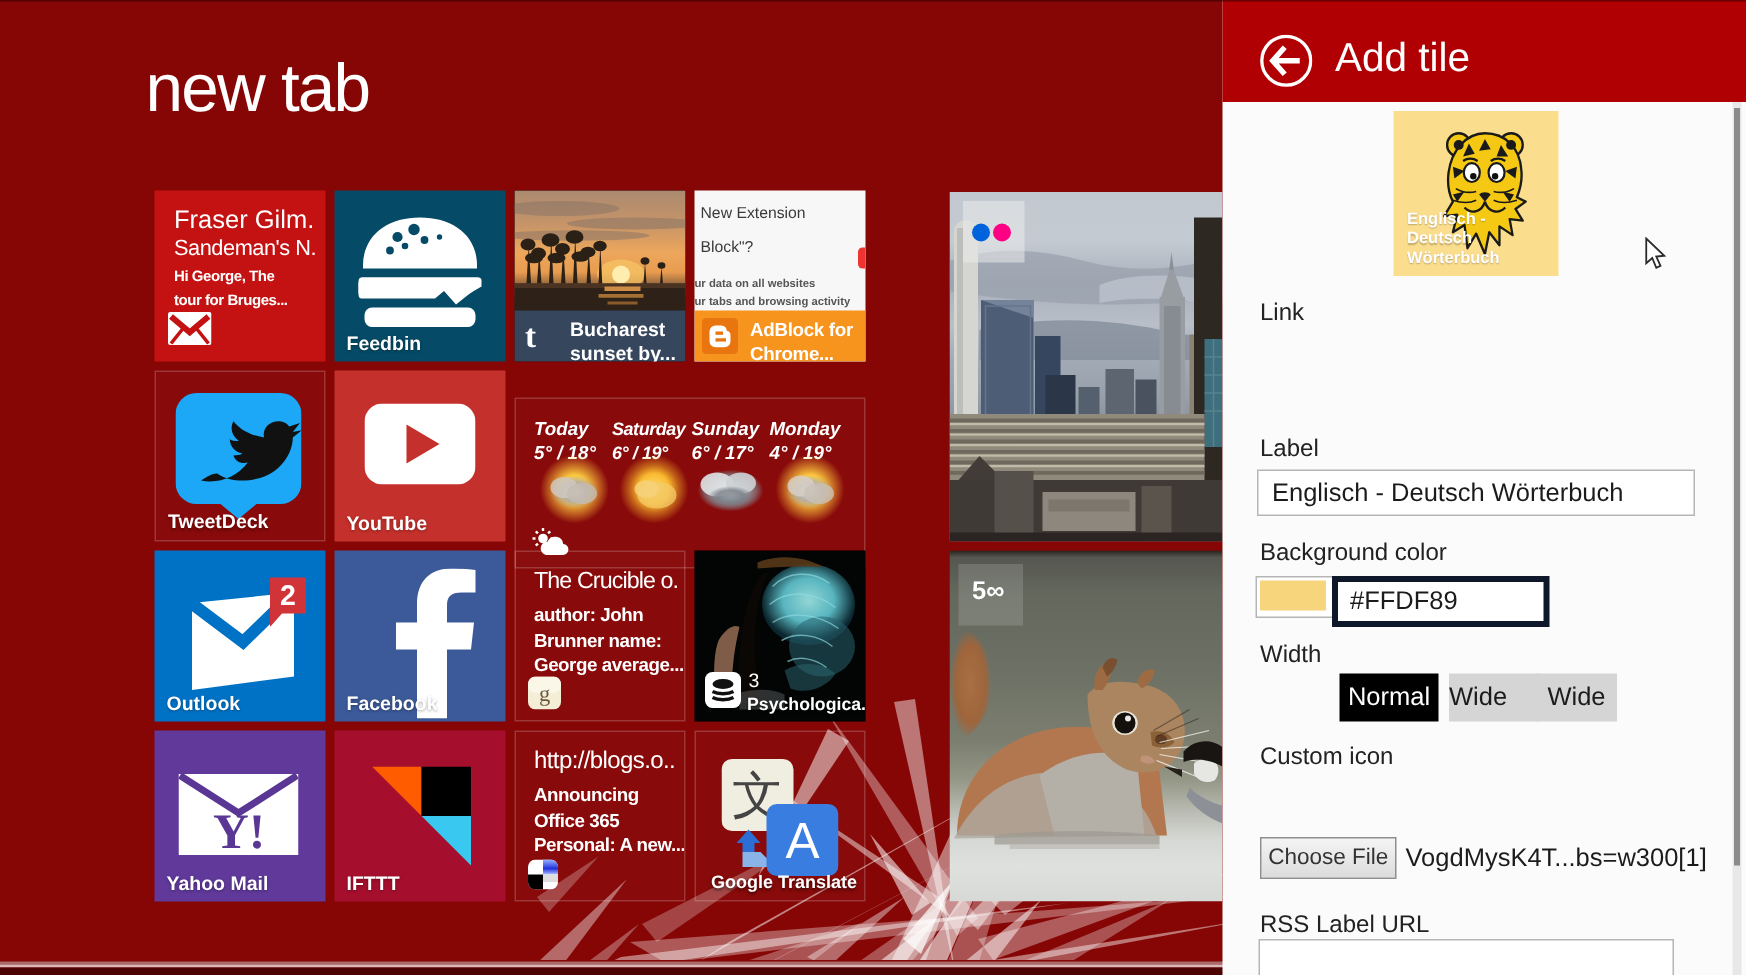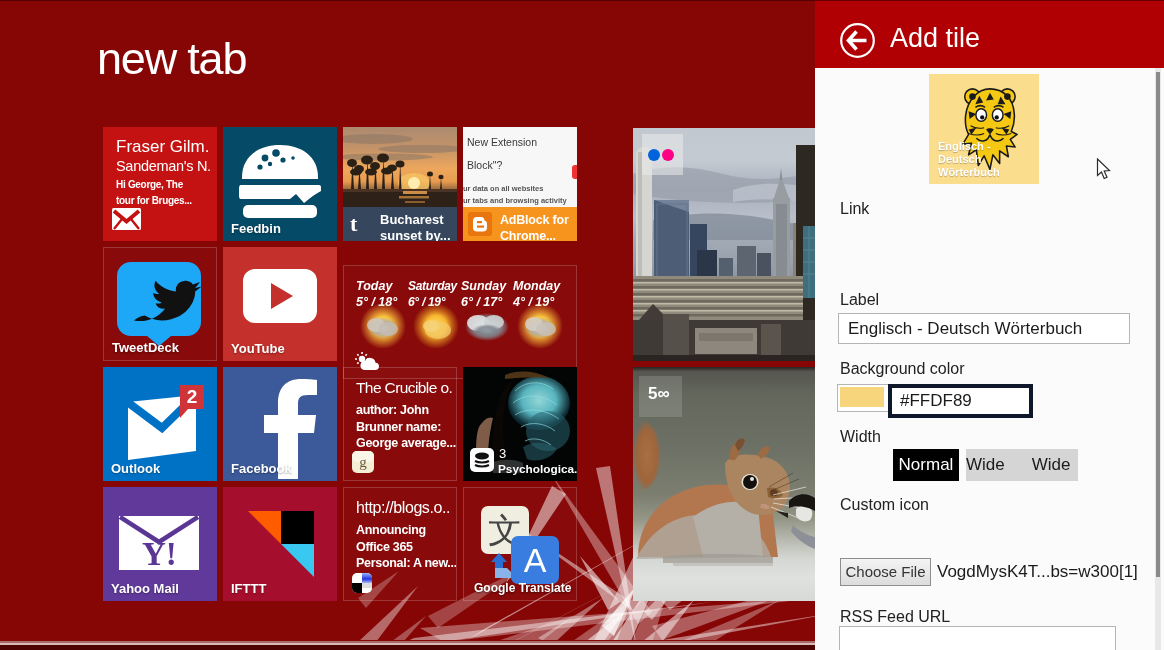--- a/index.html
+++ b/index.html
@@ -498,18 +498,18 @@
   <div class="abs" style="left:73px;top:384px;width:137px;height:26px;border:4px solid #0f172a;background:#fff;">
     <div style="margin:3px 0 0 8px;font-size:17px;color:#1b1b1b;">#FFDF89</div>
   </div>
   <div class="abs" style="left:25px;top:428px;color:#222;font-size:16px;">Width</div>
   <div class="abs" style="left:78px;top:449px;width:66px;height:32px;background:#000;color:#fff;font-size:17px;text-align:center;line-height:32px;">Normal</div>
   <div class="abs" style="left:151px;top:449px;width:60px;height:32px;background:#d5d5d5;color:#1b1b1b;font-size:17px;text-align:left;line-height:32px;">Wide</div>
   <div class="abs" style="left:209px;top:449px;width:54px;height:32px;background:#d5d5d5;color:#1b1b1b;font-size:17px;text-align:center;line-height:32px;">Wide</div>
   <div class="abs" style="left:25px;top:496px;color:#222;font-size:16px;">Custom icon</div>
   <div class="abs" style="left:25px;top:558px;width:89px;height:26px;background:linear-gradient(180deg,#f4f4f4,#dcdcdc);border:1px solid #8e8e8e;color:#333;font-size:15px;text-align:center;line-height:26px;">Choose File</div>
   <div class="abs" style="left:122px;top:562px;color:#1b1b1b;font-size:17px;">VogdMysK4T...bs=w300[1]</div>
-  <div class="abs" style="left:25px;top:608px;color:#222;font-size:16px;">RSS Feed URL</div>
+  <div class="abs" style="left:25px;top:608px;color:#222;font-size:16px;">RSS Label URL</div>
   <div class="abs" style="left:24px;top:626px;width:275px;height:24px;background:#fff;border:1px solid #b5b5b5;"></div>
 
   <div class="abs" style="left:340px;top:68px;width:6px;height:582px;background:#e8e8e8;"></div>
   <div class="abs" style="left:341px;top:72px;width:4px;height:505px;background:#8a8a8a;"></div>
 </div>
 
 </body></html>

